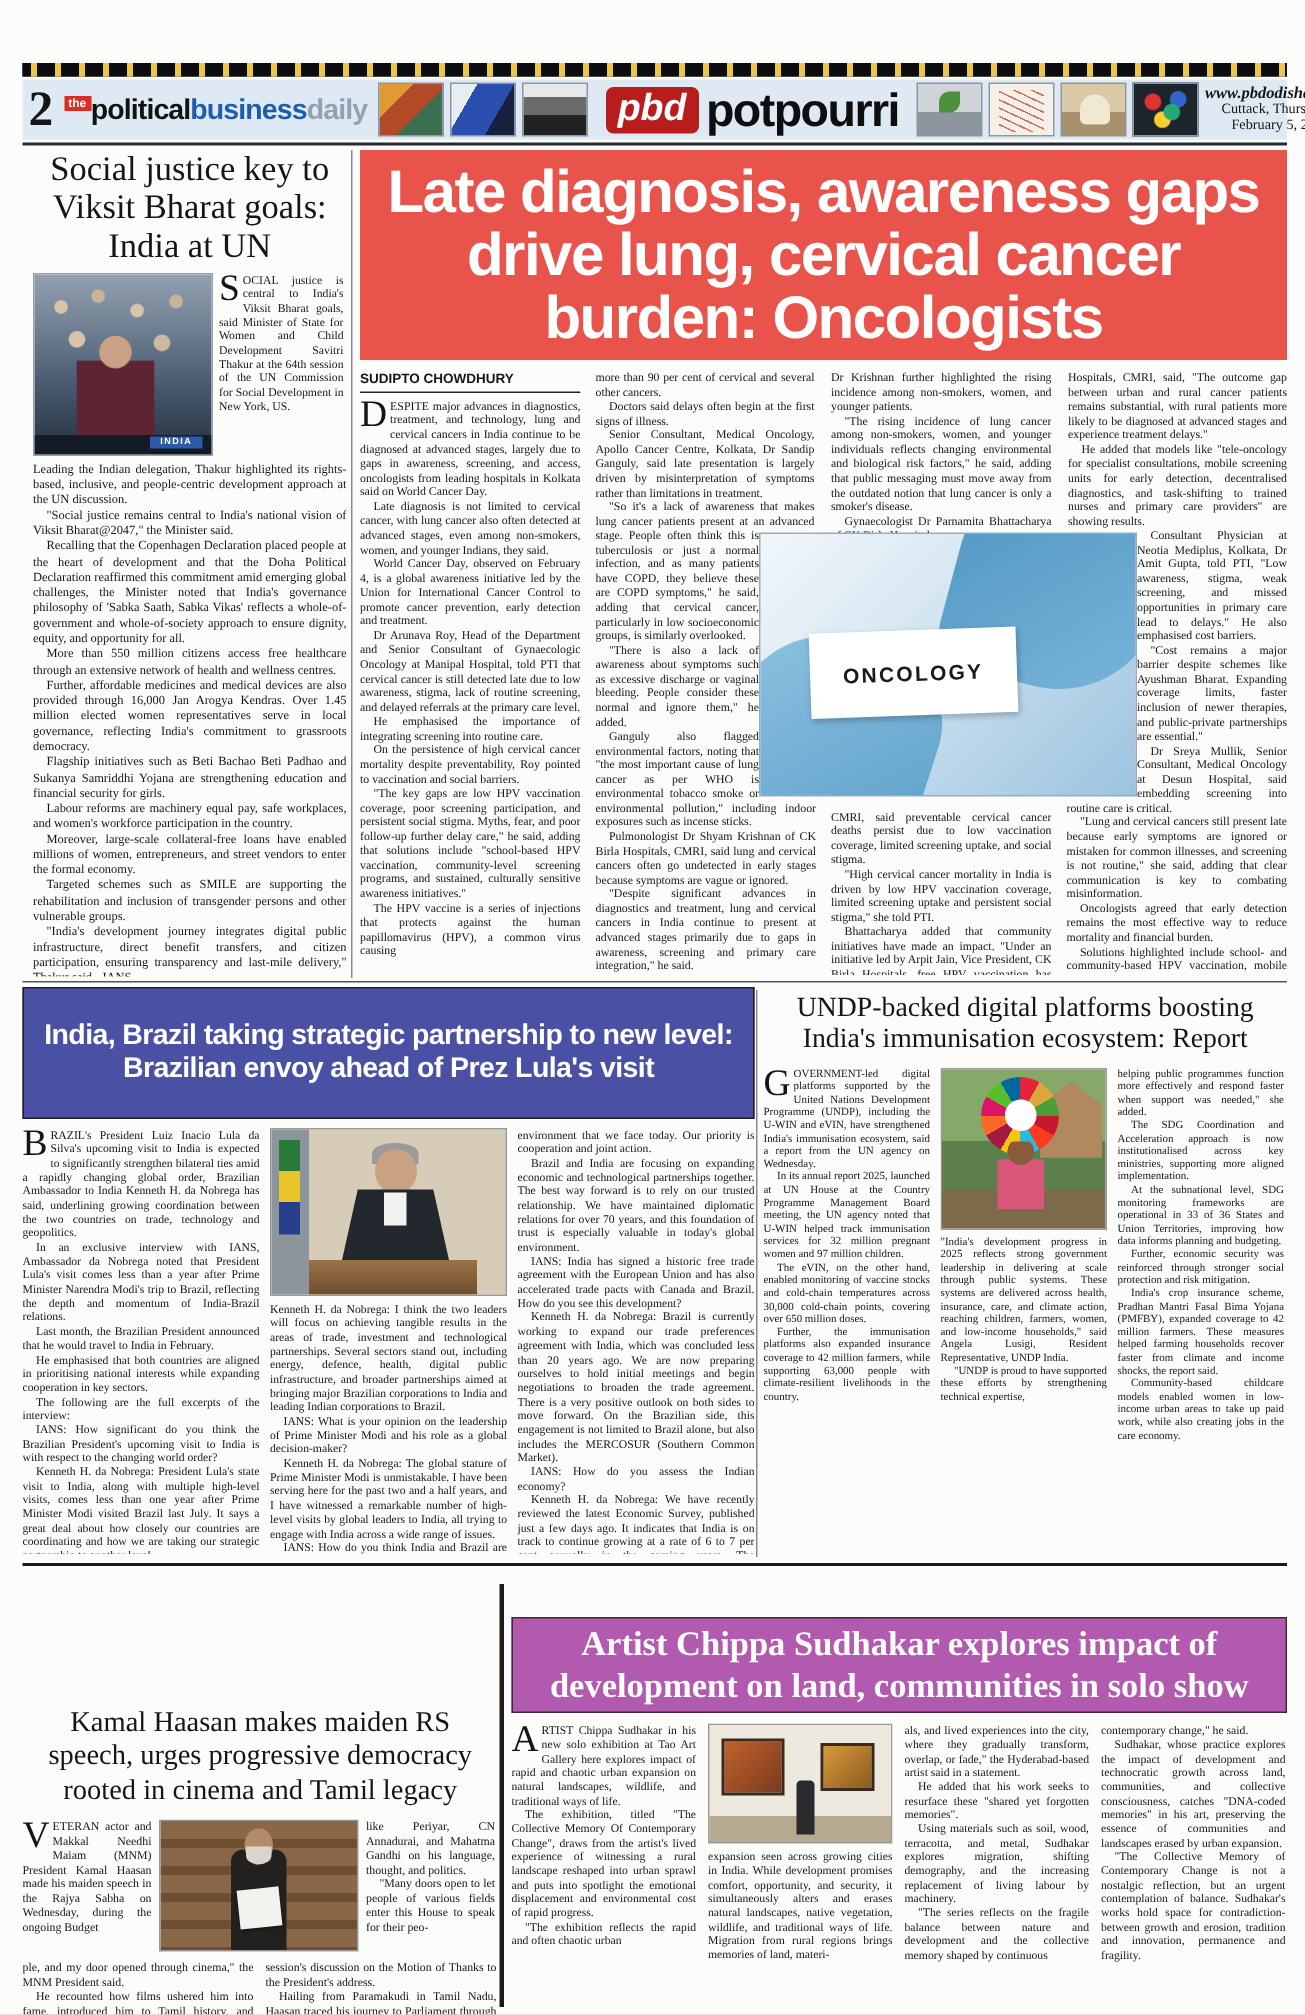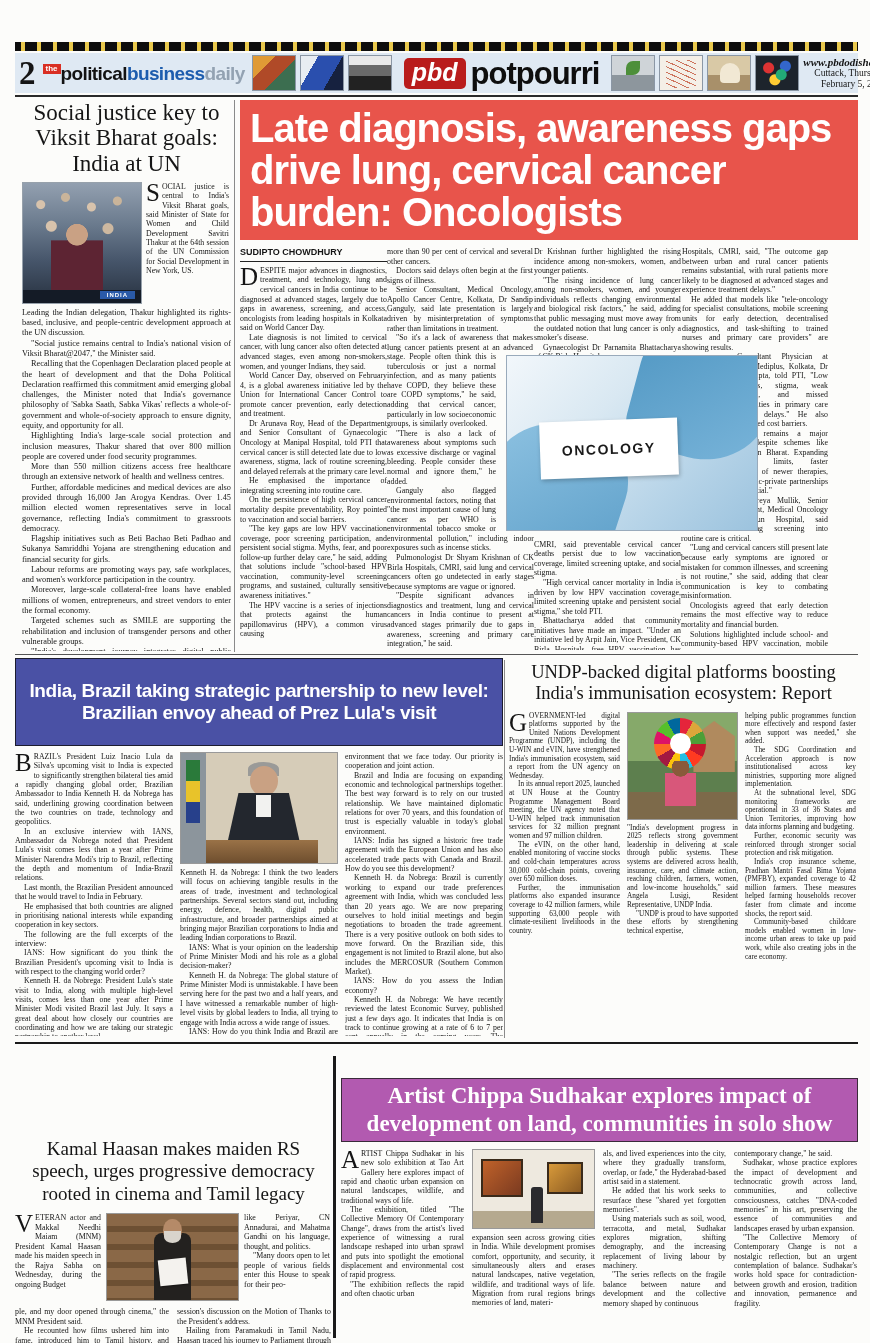--- a/index.html
+++ b/index.html
@@ -73,23 +73,23 @@
                linear-gradient(180deg,transparent 0 24%,#5d2433 25%); }
   .un-desk { position:absolute; left:0; bottom:0; width:100%; height:11%; background:#141b26; }
   .india-placard { position:absolute; right:5%; bottom:3%; background:#2a5aa8; color:#fff;
     font-family:"Liberation Sans",sans-serif; font-weight:bold; font-size:6px; letter-spacing:1px; padding:1px 7px; }
   .social-side { width:83px; font-size:7.8px; line-height:1.2; height:122px; overflow:hidden; }
   .social-body { margin-top:4px; font-size:8.3px; line-height:1.24; }
 
   
   .art-main { position:absolute; left:240px; top:100px; width:618px; height:552px; }
   .red-banner { height:140px; background:#e8544b; color:#fff; font-family:"Liberation Sans",sans-serif;
-    font-weight:bold; font-size:40px; line-height:1.05; letter-spacing:-1px; text-align:left;
+    font-weight:bold; font-size:40px; line-height:1.05; letter-spacing:-1px; text-align:center;
     display:flex; align-items:center; justify-content:center; padding:4px 10px; overflow:hidden; }
-  .main-body { position:relative; margin-top:7px; display:flex; height:403px; overflow:hidden; }
+  .main-body { position:relative; margin-top:7px; display:flex; gap:10px; height:403px; overflow:hidden; }
   .col-m { width:147px; font-size:7.9px; line-height:1.21; overflow:hidden; }
   .byline { font-family:"Liberation Sans",sans-serif; font-weight:bold; font-size:9px;
     border-bottom:1px solid #222; padding-bottom:3px; margin-bottom:4px; }
   .cut-r0 { float:right; width:1px; height:108px; }
   .cut-r1 { float:right; clear:right; width:38px; height:178px; }
   .cut-l0 { float:left; width:1px; height:108px; }
   .cut-l1 { float:left; clear:left; width:47px; height:178px; }
   .onc-spacer { height:178px; }
   .onc-img { position:absolute; left:266px; top:108px; width:252px; height:176px; border:1px solid #9ab;
     background:linear-gradient(135deg,#f2f7fb 0%,#d9e8f2 35%,#b7d4e8 70%,#9cc3de 100%); overflow:hidden; }
@@ -211,25 +211,24 @@
         <div class="india-placard" data-bind="social_article.photo_placard">INDIA</div>
       </div>
       <div class="social-side textflow dropcap" data-bind="social_article.lead">
           <p>SOCIAL justice is central to India's Viksit Bharat goals, said Minister of State for Women and Child Development Savitri Thakur at the 64th session of the UN Commission for Social Development in New York, US.</p>
         </div>
     </div>
     <div class="social-body textflow" data-bind="social_article.body">
         <p>Leading the Indian delegation, Thakur highlighted its rights-based, inclusive, and people-centric development approach at the UN discussion.</p>
         <p>"Social justice remains central to India's national vision of Viksit Bharat@2047," the Minister said.</p>
         <p>Recalling that the Copenhagen Declaration placed people at the heart of development and that the Doha Political Declaration reaffirmed this commitment amid emerging global challenges, the Minister noted that India's governance philosophy of 'Sabka Saath, Sabka Vikas' reflects a whole-of-government and whole-of-society approach to ensure dignity, equity, and opportunity for all.</p>
-        <p>Highlighting India's large-scale social protection and inclusion measures, Thakur shared that over 800 million people are covered under food security programmes.</p>
         <p>More than 550 million citizens access free healthcare through an extensive network of health and wellness centres.</p>
         <p>Further, affordable medicines and medical devices are also provided through 16,000 Jan Arogya Kendras. Over 1.45 million elected women representatives serve in local governance, reflecting India's commitment to grassroots democracy.</p>
         <p>Flagship initiatives such as Beti Bachao Beti Padhao and Sukanya Samriddhi Yojana are strengthening education and financial security for girls.</p>
-        <p>Labour reforms are promoting ways pay, safe workplaces, and women's workforce participation in the country.</p>
+        <p>Labour reforms are machinery equal pay, safe workplaces, and women's workforce participation in the country.</p>
         <p>Moreover, large-scale collateral-free loans have enabled millions of women, entrepreneurs, and street vendors to enter the formal economy.</p>
         <p>Targeted schemes such as SMILE are supporting the rehabilitation and inclusion of transgender persons and other vulnerable groups.</p>
         <p>"India's development journey integrates digital public infrastructure, direct benefit transfers, and citizen participation, ensuring transparency and last-mile delivery," Thakur said. -IANS</p>
       </div>
   </section>
 
   <div class="vrule1"></div>
 
   <section class="art-main">
     <div class="red-banner" data-bind="main_article.headline">Late diagnosis, awareness gaps drive lung, cervical cancer burden: Oncologists</div>

